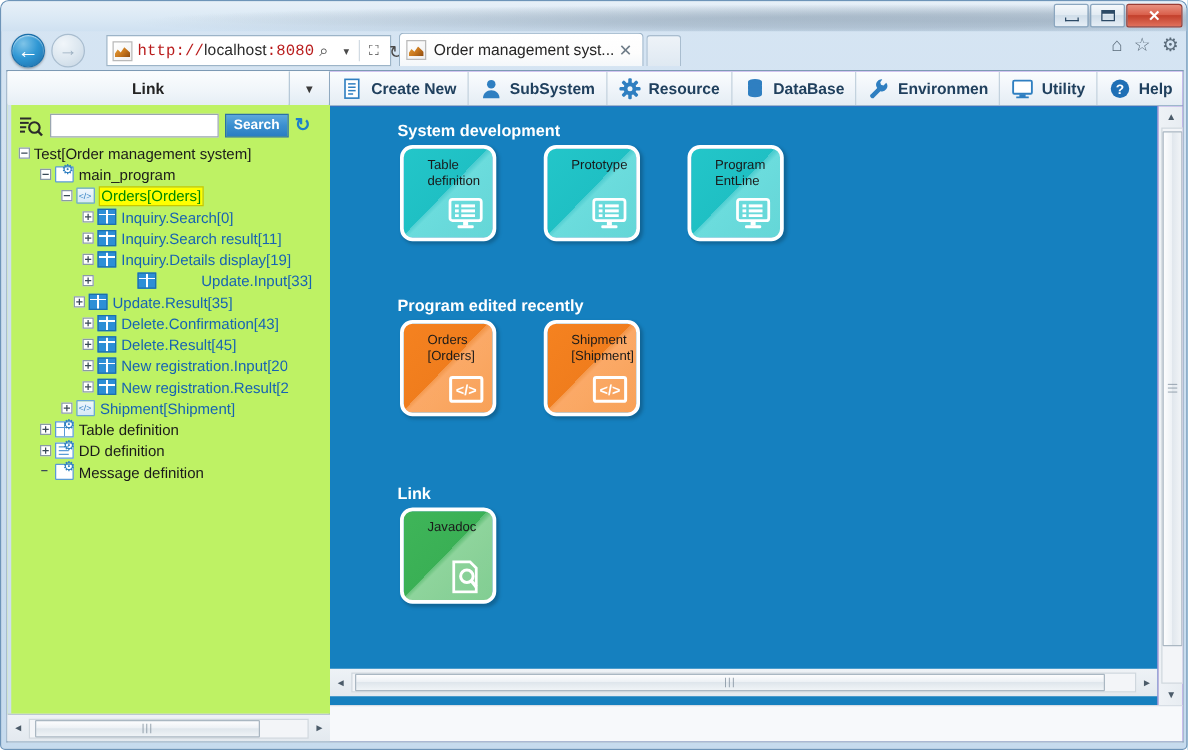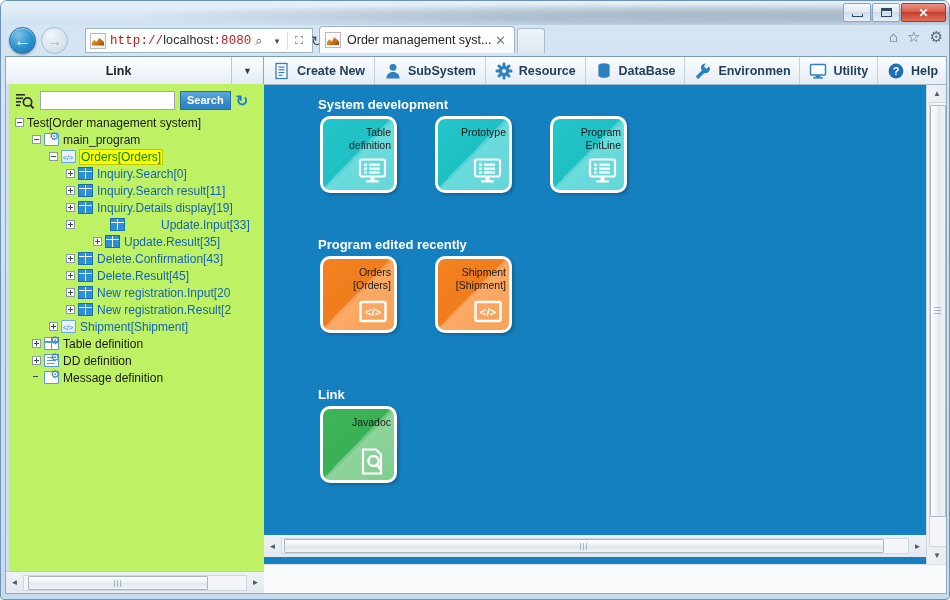--- a/index.html
+++ b/index.html
@@ -292,22 +292,22 @@
     width: 77px; height: 77px; border-radius: 10px;
     border: 3px solid #ffffff;
     position: relative; overflow: hidden;
     box-shadow: 2px 2px 3px rgba(0,0,0,.22);
   }
   .card .sheen {
     position: absolute; inset: 0;
     background: linear-gradient(134deg, rgba(255,255,255,0) 0 48%, rgba(255,255,255,.20) 48%, rgba(255,255,255,.20) 100%);
   }
   .card .ctext {
-    position: absolute; left: 0; right: 0; top: 7px;
-    text-align: right; font-size: 10.5px; color: #1a1a1a; line-height: 13px;
+    position: absolute; left: 16px; right: 0; top: 7px;
+    text-align: left; font-size: 10.5px; color: #1a1a1a; line-height: 13px;
     padding: 0 3px;
   }
   .card.teal { background: linear-gradient(135deg,#23c6c9 0%,#1fc0c4 48%, #46d3d4 52%, #3ecccd 100%); }
   .card.orange { background: linear-gradient(135deg,#f58220 0%,#f07d1d 48%, #fa9441 52%, #f68a2e 100%); }
   .card.green { background: linear-gradient(135deg,#3fb559 0%,#3ab055 48%, #72c983 52%, #62c177 100%); }
   .cicon { position: absolute; right: 6px; bottom: 5px; width: 30px; height: 27px; }
 
   #hscroll-main {
     position: absolute; left: 0; bottom: 7px; width: 662px; height: 22px;
     background: linear-gradient(to bottom,#eef2f6,#e3e9ef);
@@ -450,21 +450,21 @@
             <div class="tnode" style="padding-left: 57px;">
               <span class="exp plus"></span>
               <span class="ti ic-grid"></span>
               <span class="tlabel lnk">Inquiry.Details display[19]</span>
             </div>
             <div class="tnode" style="padding-left: 57px; gap: 32px;">
               <span class="exp plus"></span>
               <span class="ti ic-grid"></span>
               <span class="tlabel lnk">Update.Input[33]</span>
             </div>
-            <div class="tnode" style="padding-left: 84px; text-align: center;">
+            <div class="tnode" style="padding-left: 50px; text-align: center;">
               <span class="exp plus"></span>
               <span class="ti ic-grid"></span>
               <span class="tlabel lnk">Update.Result[35]</span>
             </div>
             <div class="tnode" style="padding-left: 57px;">
               <span class="exp plus"></span>
               <span class="ti ic-grid"></span>
               <span class="tlabel lnk">Delete.Confirmation[43]</span>
             </div>
             <div class="tnode" style="padding-left: 57px;">

